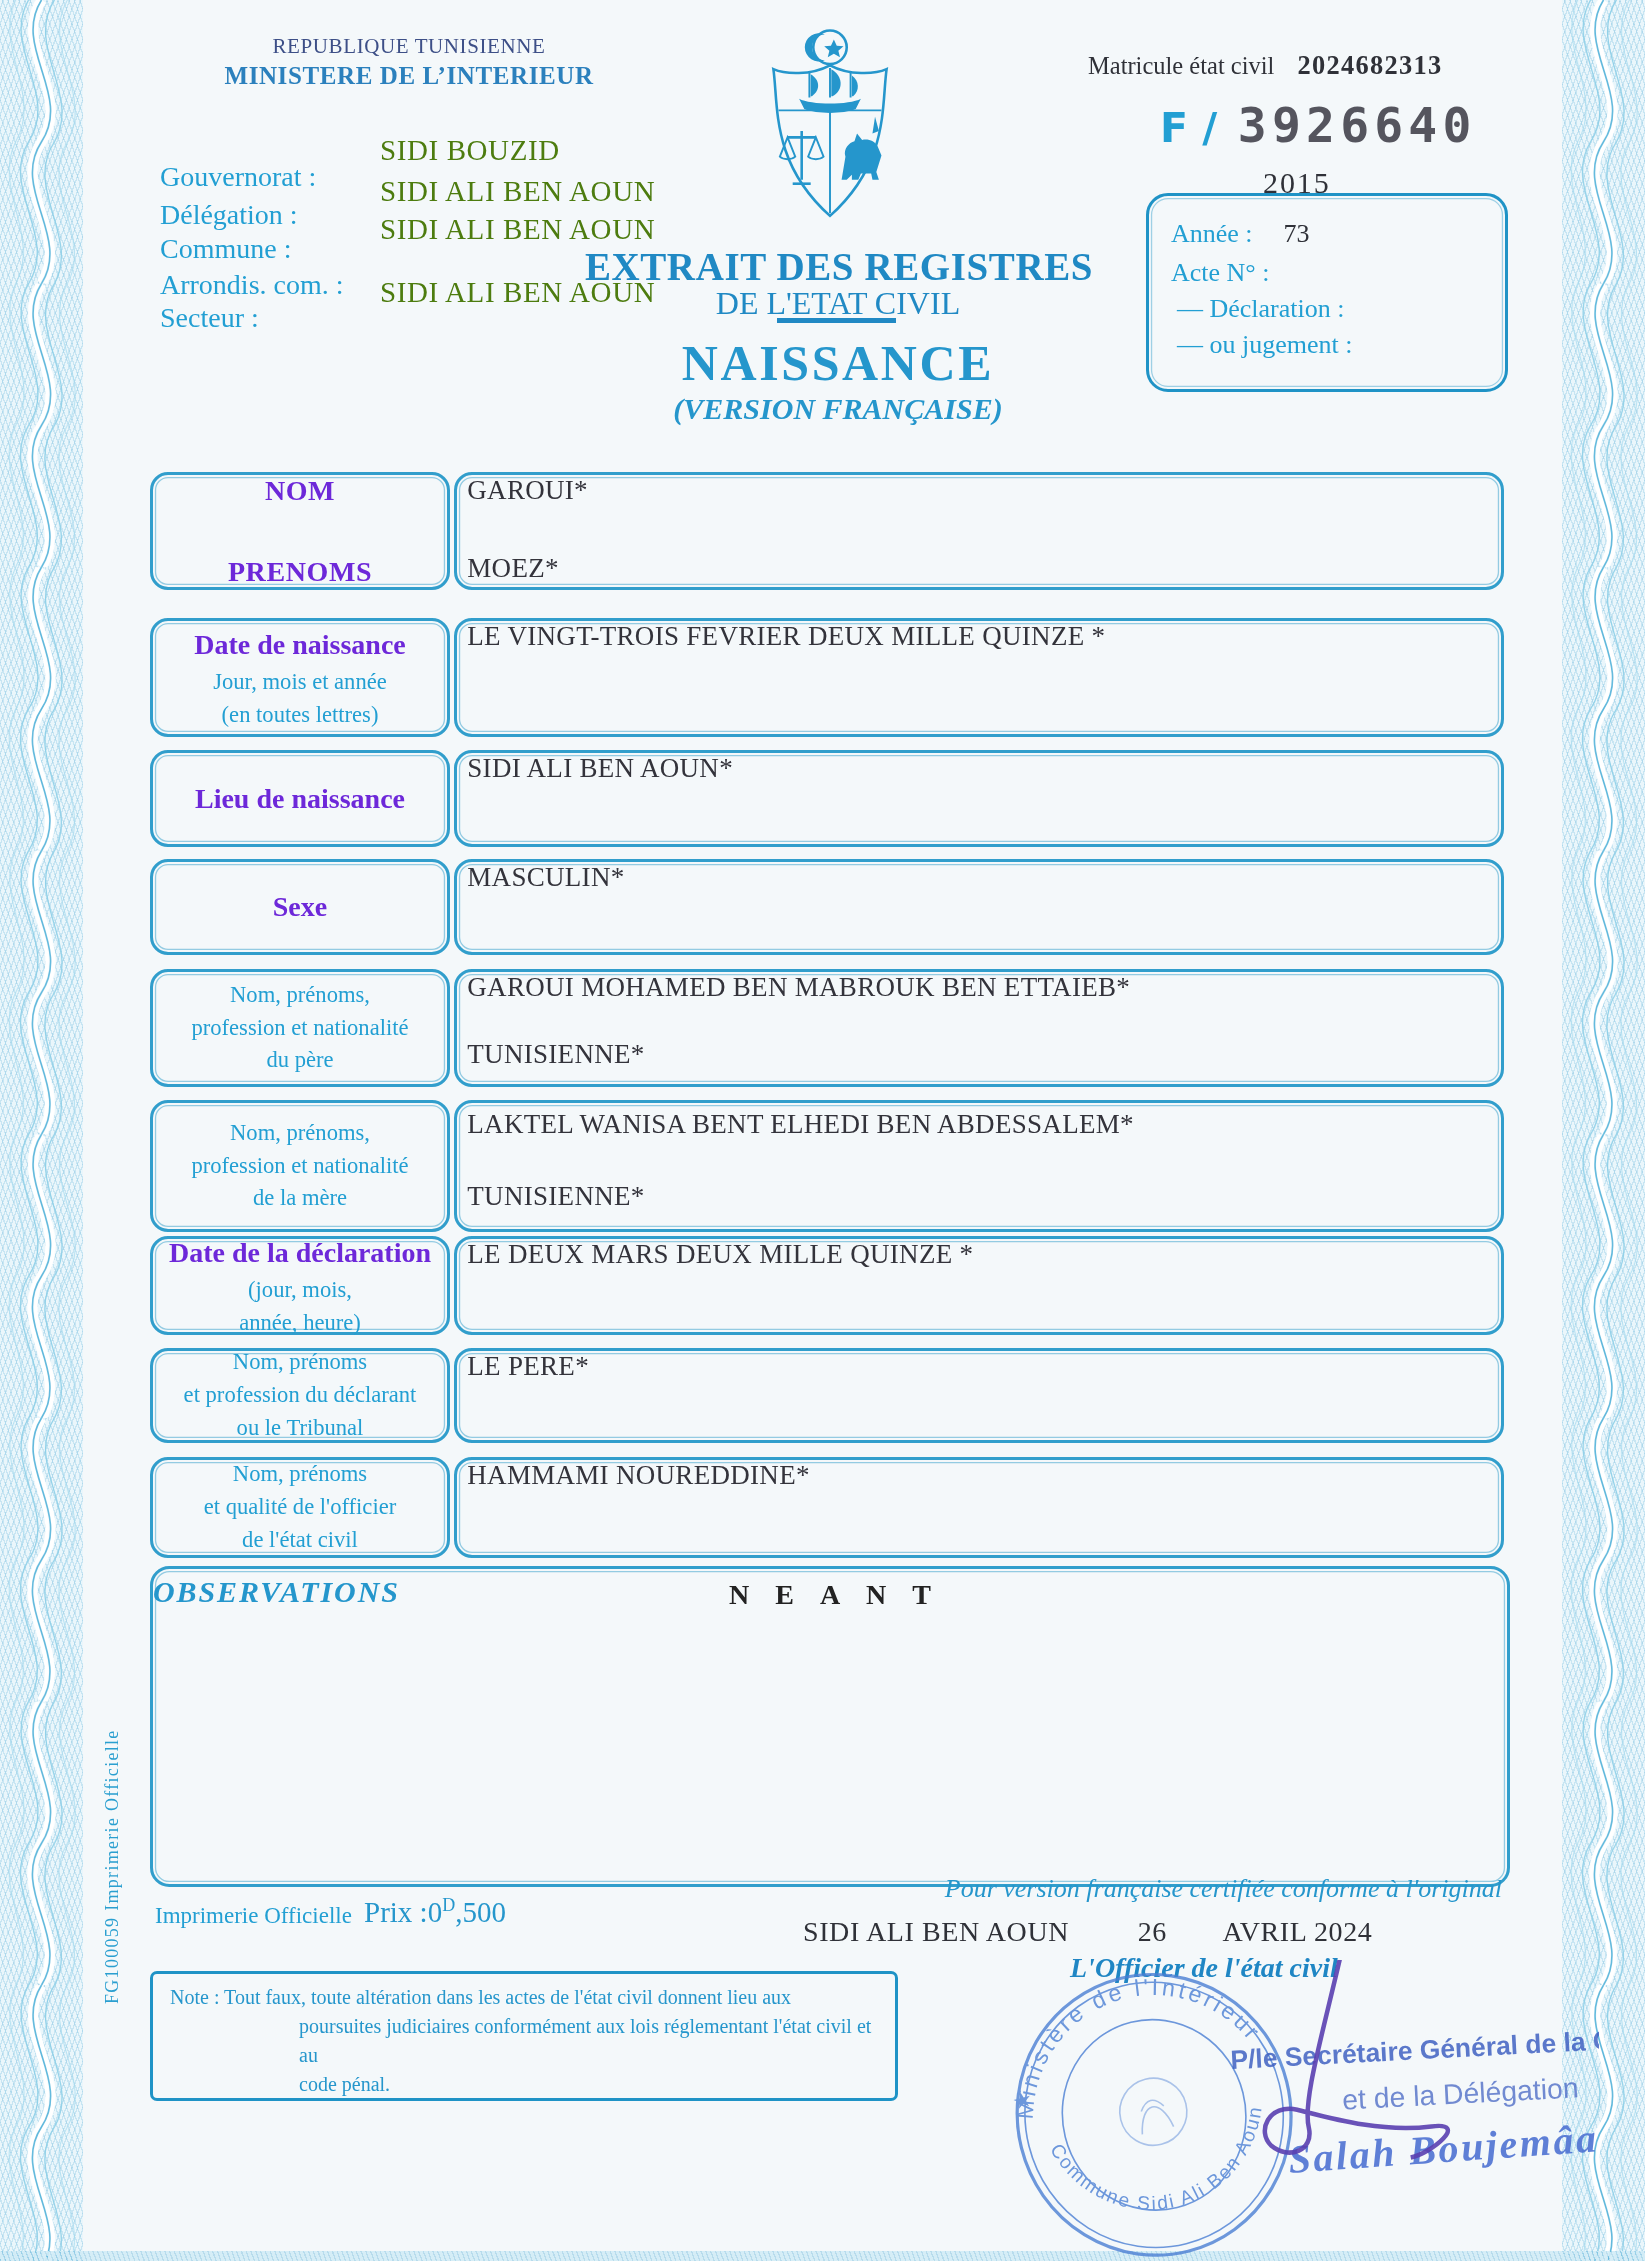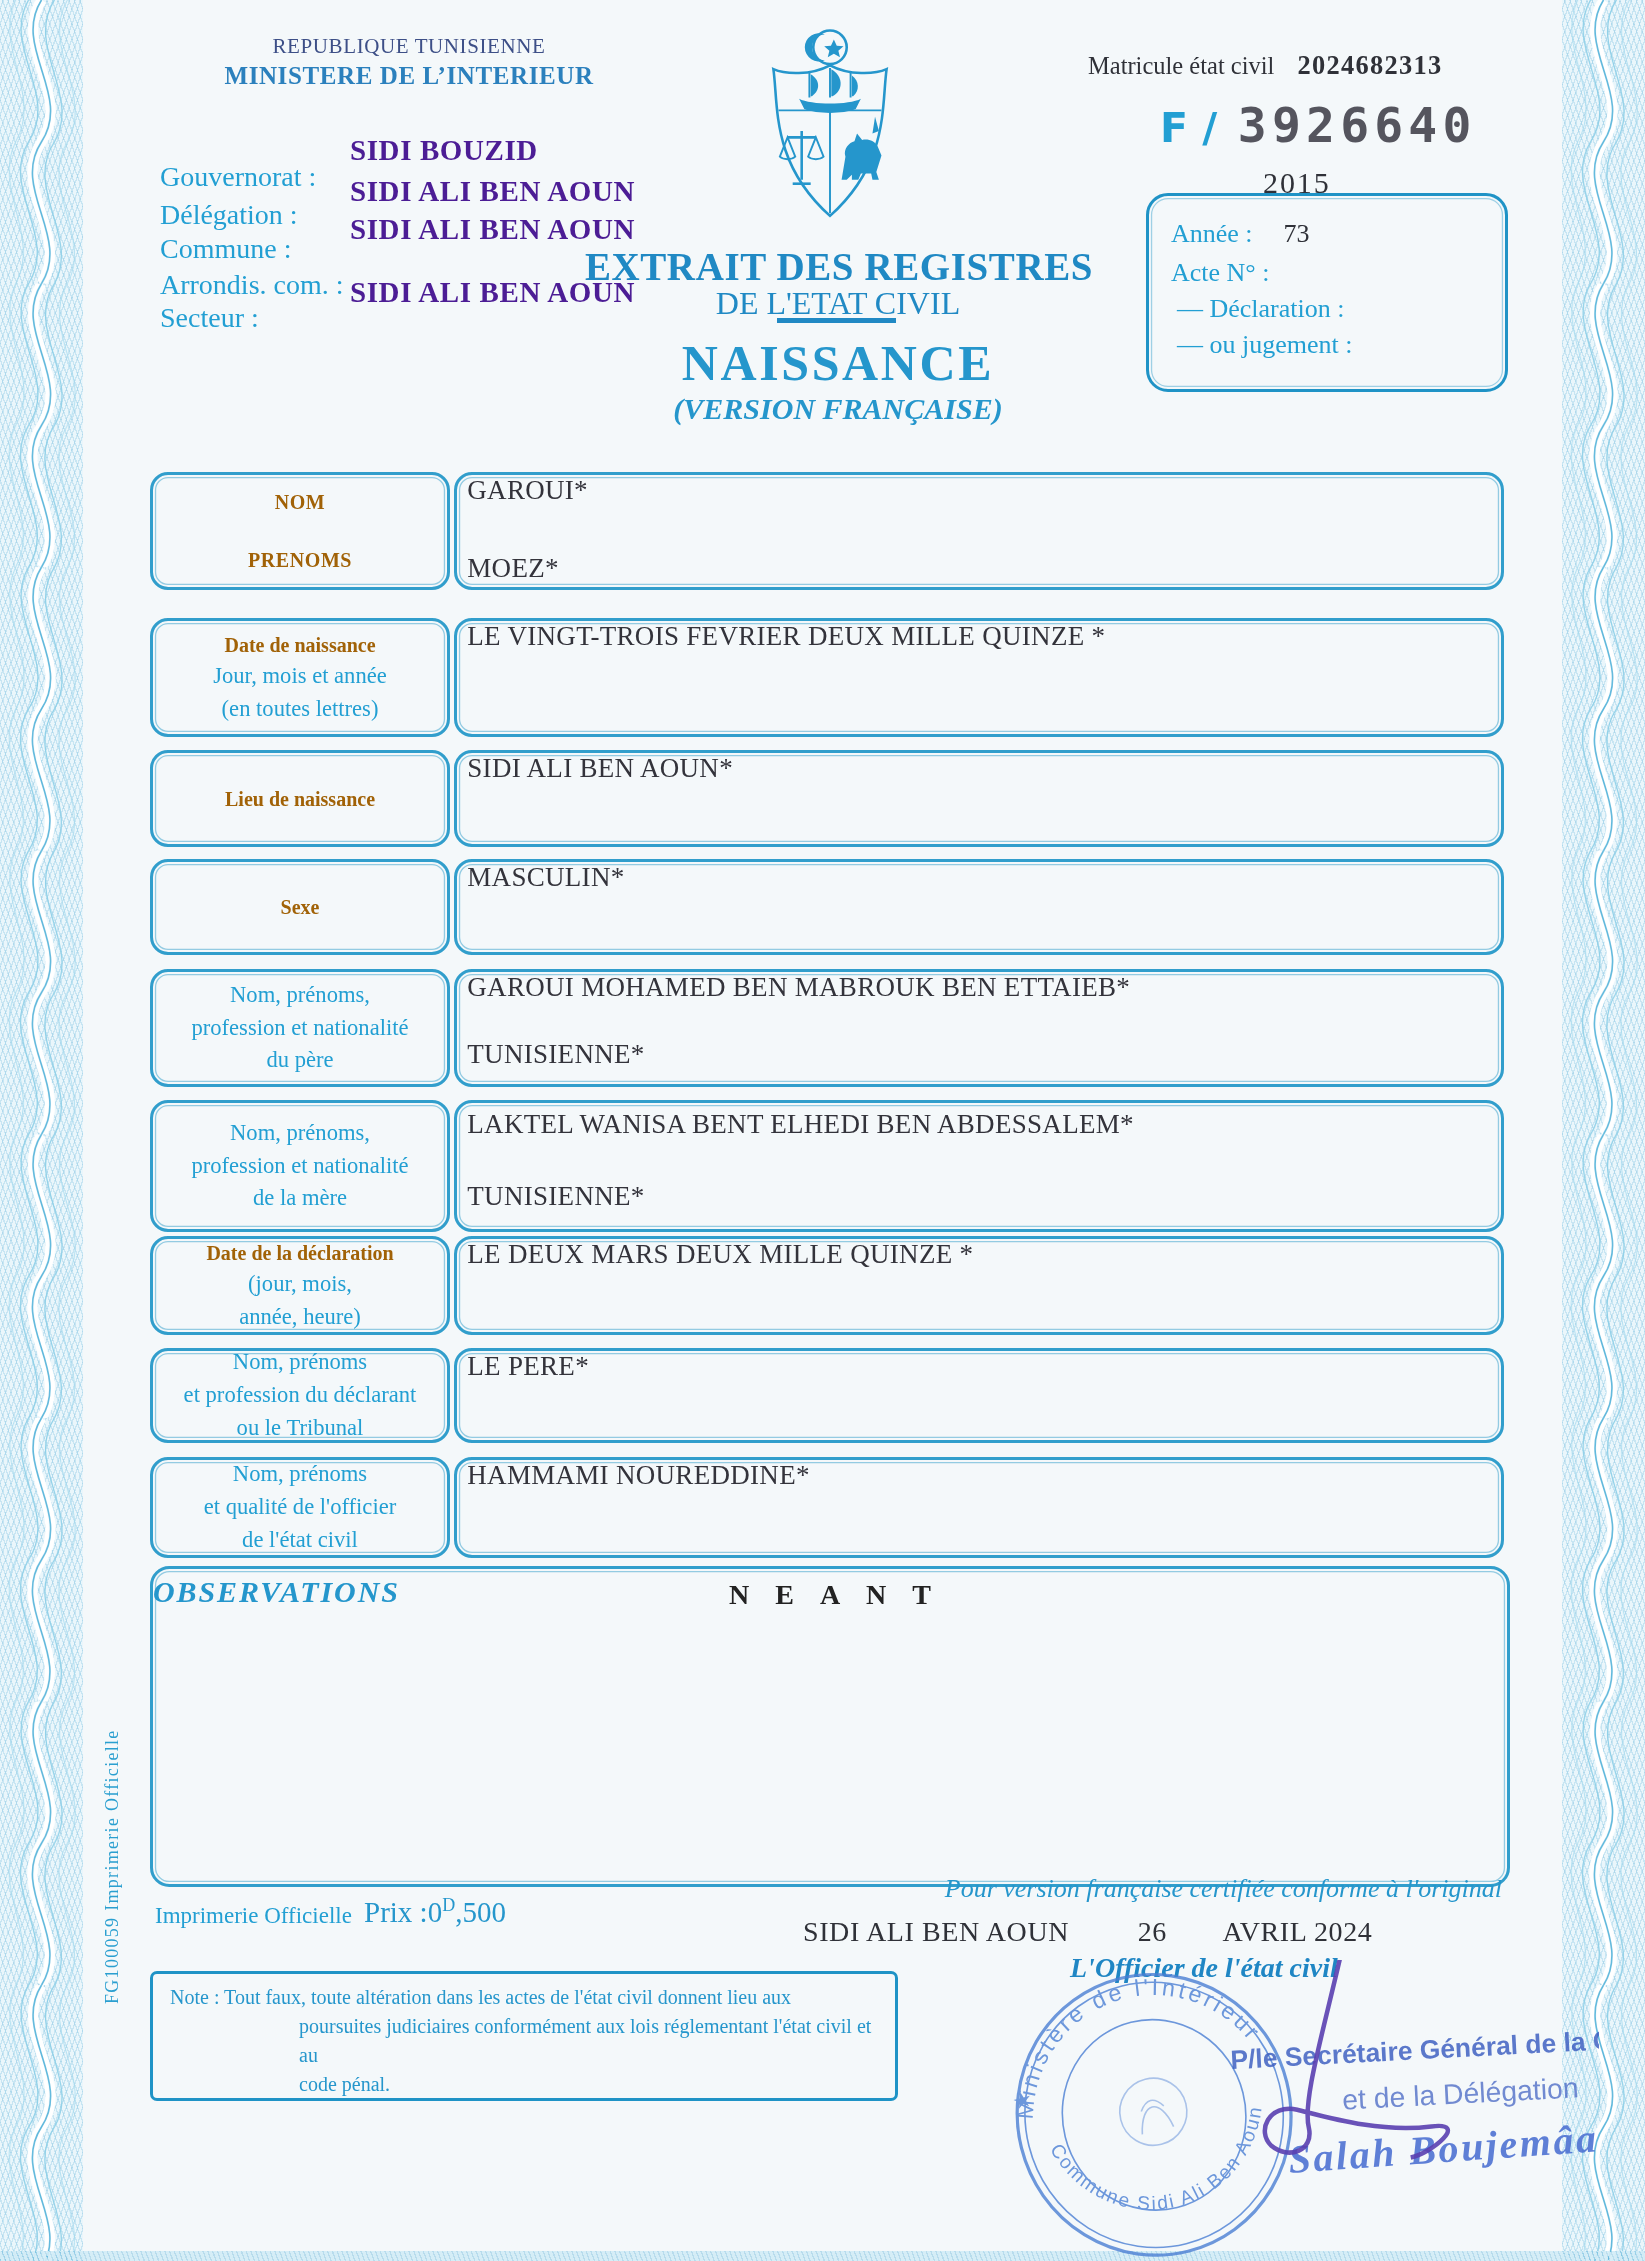--- a/index.html
+++ b/index.html
@@ -31,39 +31,39 @@
   
   .acte{position:absolute;left:1146px;top:193px;width:356px;height:193px;
         border:3.9px solid #1f93c6;border-radius:22px;
         box-shadow:inset 0 0 0 1.9px #f4f8fa, inset 0 0 0 3.2px rgba(31,147,198,.4);}
   .acte div{position:absolute;left:22px;font-size:26px;color:#229fd3;white-space:nowrap;}
   .acte .black{color:#2f3138;}
   
   #coat{position:absolute;left:759px;top:28px;}
   
   .adm-l{position:absolute;left:160px;font-size:28px;color:#229fd3;white-space:nowrap;}
-  .adm-v{position:absolute;left:350px;font-size:29px;color:#4c1d95;letter-spacing:0.6px;white-space:nowrap;font-weight:bold;}
+  .adm-v{position:absolute;left:380px;font-size:29px;color:#4d7c0f;letter-spacing:0.6px;white-space:nowrap;}
   
   .t1{position:absolute;left:581px;top:244px;width:516px;text-align:center;
       font-size:39px;font-weight:bold;color:#2089c4;letter-spacing:0.6px;}
   .t2{position:absolute;left:580px;top:285px;width:516px;text-align:center;
       font-size:32px;color:#2089c4;}
   .trule{position:absolute;left:777px;top:318px;width:119px;height:5.2px;background:#2089c4;}
   .t3{position:absolute;left:580px;top:334px;width:516px;text-align:center;
       font-size:50px;font-weight:bold;color:#2596cc;letter-spacing:2.6px;}
   .t4{position:absolute;left:580px;top:392px;width:516px;text-align:center;
       font-size:30px;font-style:italic;font-weight:bold;color:#2596cc;}
   
   .row{position:absolute;left:150px;width:1354px;}
   .lbox,.rbox{position:absolute;top:0;bottom:0;border:3.2px solid rgba(28,148,198,.9);
       border-radius:18px;box-shadow:inset 0 0 0 1.9px #f4f8fa, inset 0 0 0 3.2px rgba(28,148,198,.45);}
   .lbox{left:0;width:294px;display:flex;flex-direction:column;align-items:center;
         justify-content:center;text-align:center;}
   .rbox{left:304px;right:0;}
-  .l1{font-size:20px;font-weight:bold;color:#a16207;white-space:pre-line;line-height:1.5;}
+  .l1{font-size:28px;font-weight:bold;color:#6d28d9;white-space:pre-line;line-height:1.5;}
   .row1 .l1{line-height:2.9;letter-spacing:0.6px;}
   .l2{font-size:22.6px;color:#229fd3;white-space:pre-line;line-height:1.45;}
   .v1,.v2{position:absolute;left:10.3px;right:7.7px;font-size:27px;color:#33333b;
           letter-spacing:0.3px;white-space:nowrap;}
   .v1{top:0px;}
   .v2{top:62%;}
   
   .obs{position:absolute;left:150px;top:1566px;width:1354px;height:315px;
        border:3.9px solid rgba(28,148,198,.9);border-radius:19.3px;
        box-shadow:inset 0 0 0 1.9px #f4f8fa, inset 0 0 0 3.2px rgba(28,148,198,.45);}

